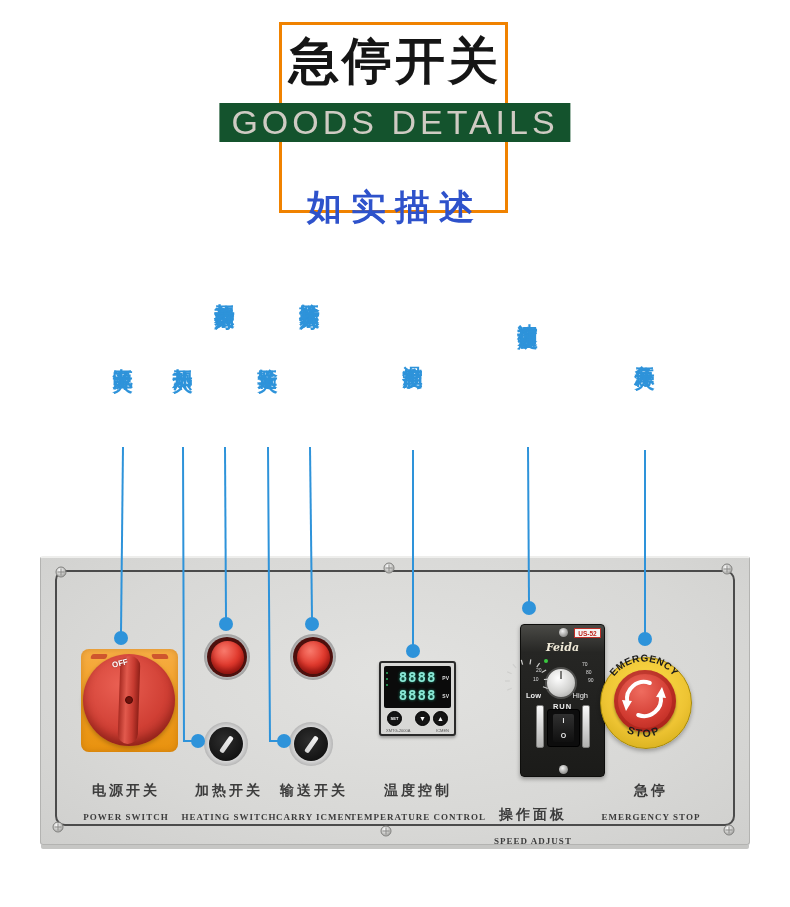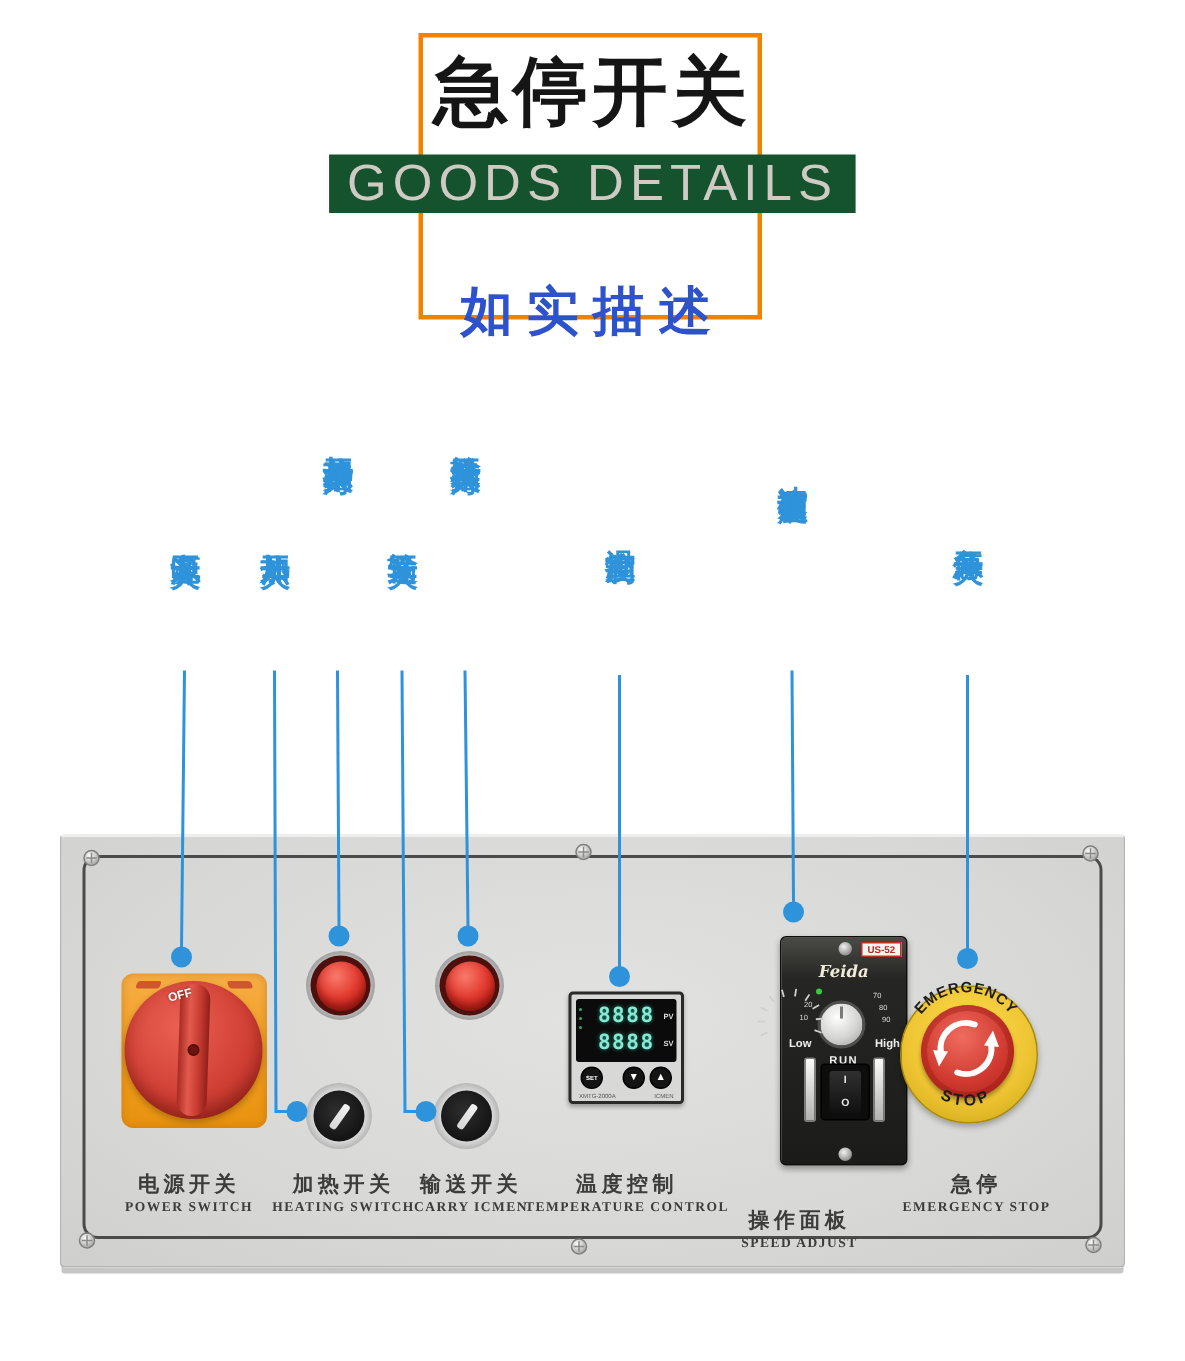--- a/index.html
+++ b/index.html
@@ -114,21 +114,21 @@
   .sp-green { position:absolute; left:23px; top:34px; width:4px; height:4px; border-radius:50%;
            background:#39c93f; }
   .sp-num { position:absolute; font-size:5px; color:#ddd; line-height:5px; }
   .sp-knob { position:absolute; left:24px; top:42px; width:32px; height:32px; border-radius:50%;
            background:radial-gradient(circle at 40% 33%, #ffffff, #d2d2d0 58%, #99999 7 100%);
            background:radial-gradient(circle at 40% 33%, #ffffff, #d2d2d0 58%, #999997 100%);
            border:2px solid #4e4e4c; }
   .sp-knob::before { content:""; position:absolute; left:13px; top:2px; width:2px; height:8px;
            background:#7a7a78; }
   .sp-low  { position:absolute; left:5px;  top:66px; font-size:7.5px; font-weight:700; color:#eee; }
-  .sp-high { position:absolute; right:4px; top:66px; font-size:7.5px; font-weight:700; color:#eee; }
+  .sp-high { position:absolute; right:16px; top:66px; font-size:7.5px; font-weight:400; color:#eee; }
   .sp-run  { position:absolute; left:0; right:0; top:77px; text-align:center;
            font-size:7.5px; font-weight:700; color:#eee; letter-spacing:1px; }
   .sp-bar { position:absolute; width:8px; height:43px; top:80px; border-radius:2px;
            background:linear-gradient(180deg,#fafafa,#b2b2b0); border:1px solid #7e7e7c; }
   .sp-rocker { position:absolute; left:26px; top:84px; width:33px; height:38px;
            background:#0d0d0d; border:1px solid #000; border-radius:3px;
            display:flex; align-items:center; justify-content:center; }
   .sp-rocker-in { width:21px; height:28px; background:linear-gradient(#303030,#101010);
            border-radius:2px; display:flex; flex-direction:column; align-items:center;
            justify-content:space-between; padding:3px 0; }
@@ -139,21 +139,21 @@
            background:radial-gradient(circle at 50% 38%, #ffe04d, #eec433 58%, #c9a30f 100%);
            border:1px solid #a88a08; box-shadow:0 2px 4px rgba(0,0,0,.3); }
   .estop-btn { position:absolute; left:573px; top:112px; width:62px; height:62px; border-radius:50%;
            background:radial-gradient(circle at 44% 34%, #ef6c5f, #d13a30 55%, #a81f18 100%);
            box-shadow:inset 0 0 0 4px rgba(140,20,12,.35), 0 2px 3px rgba(0,0,0,.35); }
 
   
   .cap { position:absolute; transform:translateX(-50%); text-align:center; white-space:nowrap;
          color:#3c3c3c; font-family:"Liberation Serif","DejaVu Serif",serif; }
   .cap .cn { font-size:14px; font-weight:700; letter-spacing:3px; line-height:15px; }
-  .cap .en { font-size:9px; font-weight:600; letter-spacing:1px; line-height:13px; }
+  .cap .en { font-size:9px; font-weight:600; letter-spacing:1px; line-height:13px;margin-top:13px; }
 
   .overlay { position:absolute; left:0; top:0; width:790px; height:907px;
              pointer-events:none; z-index:5; }
 </style>
 </head>
 <body>
 
 <div class="page">
 
   <div class="deco-box"></div>

